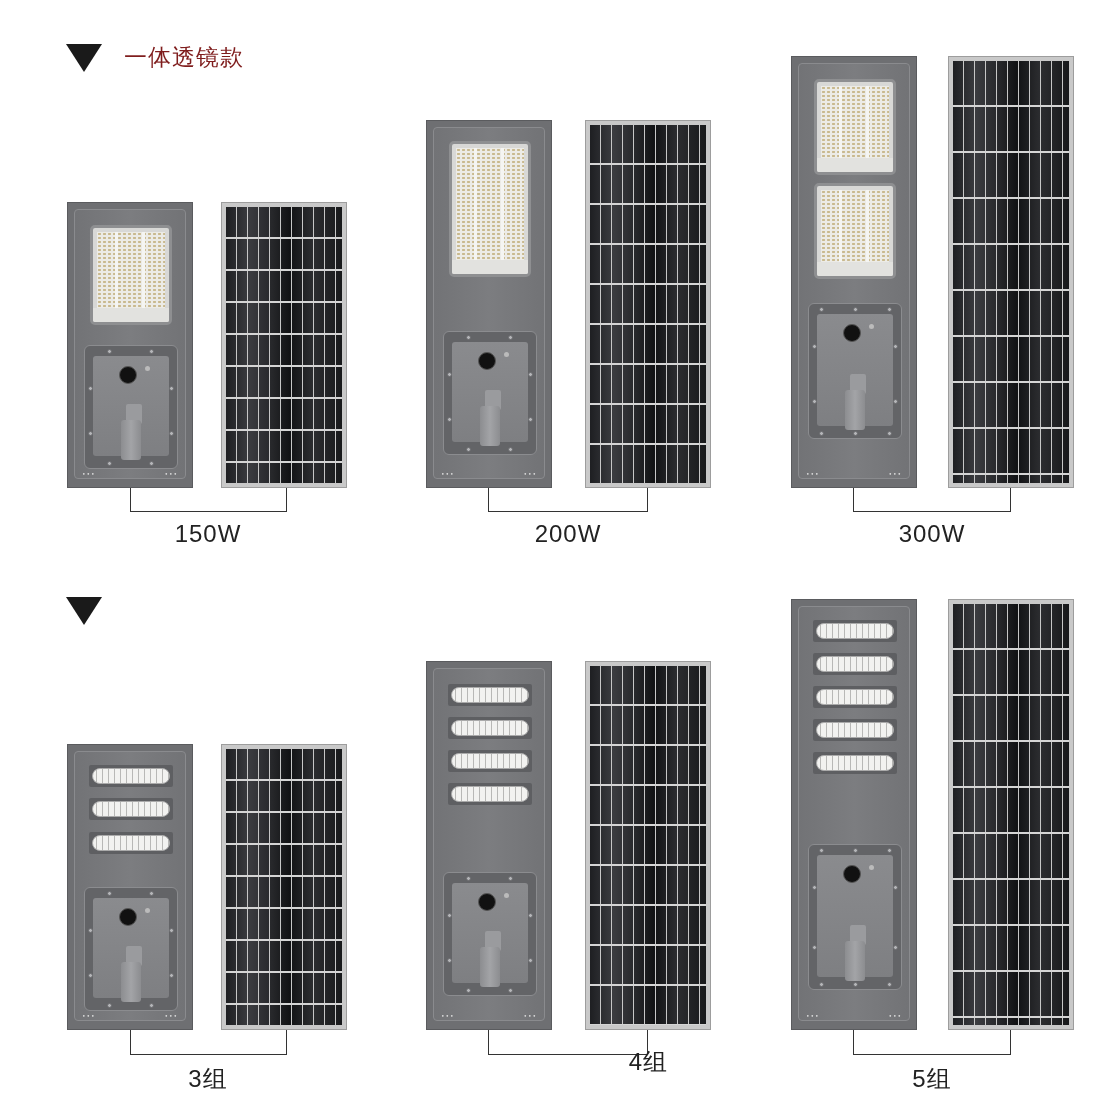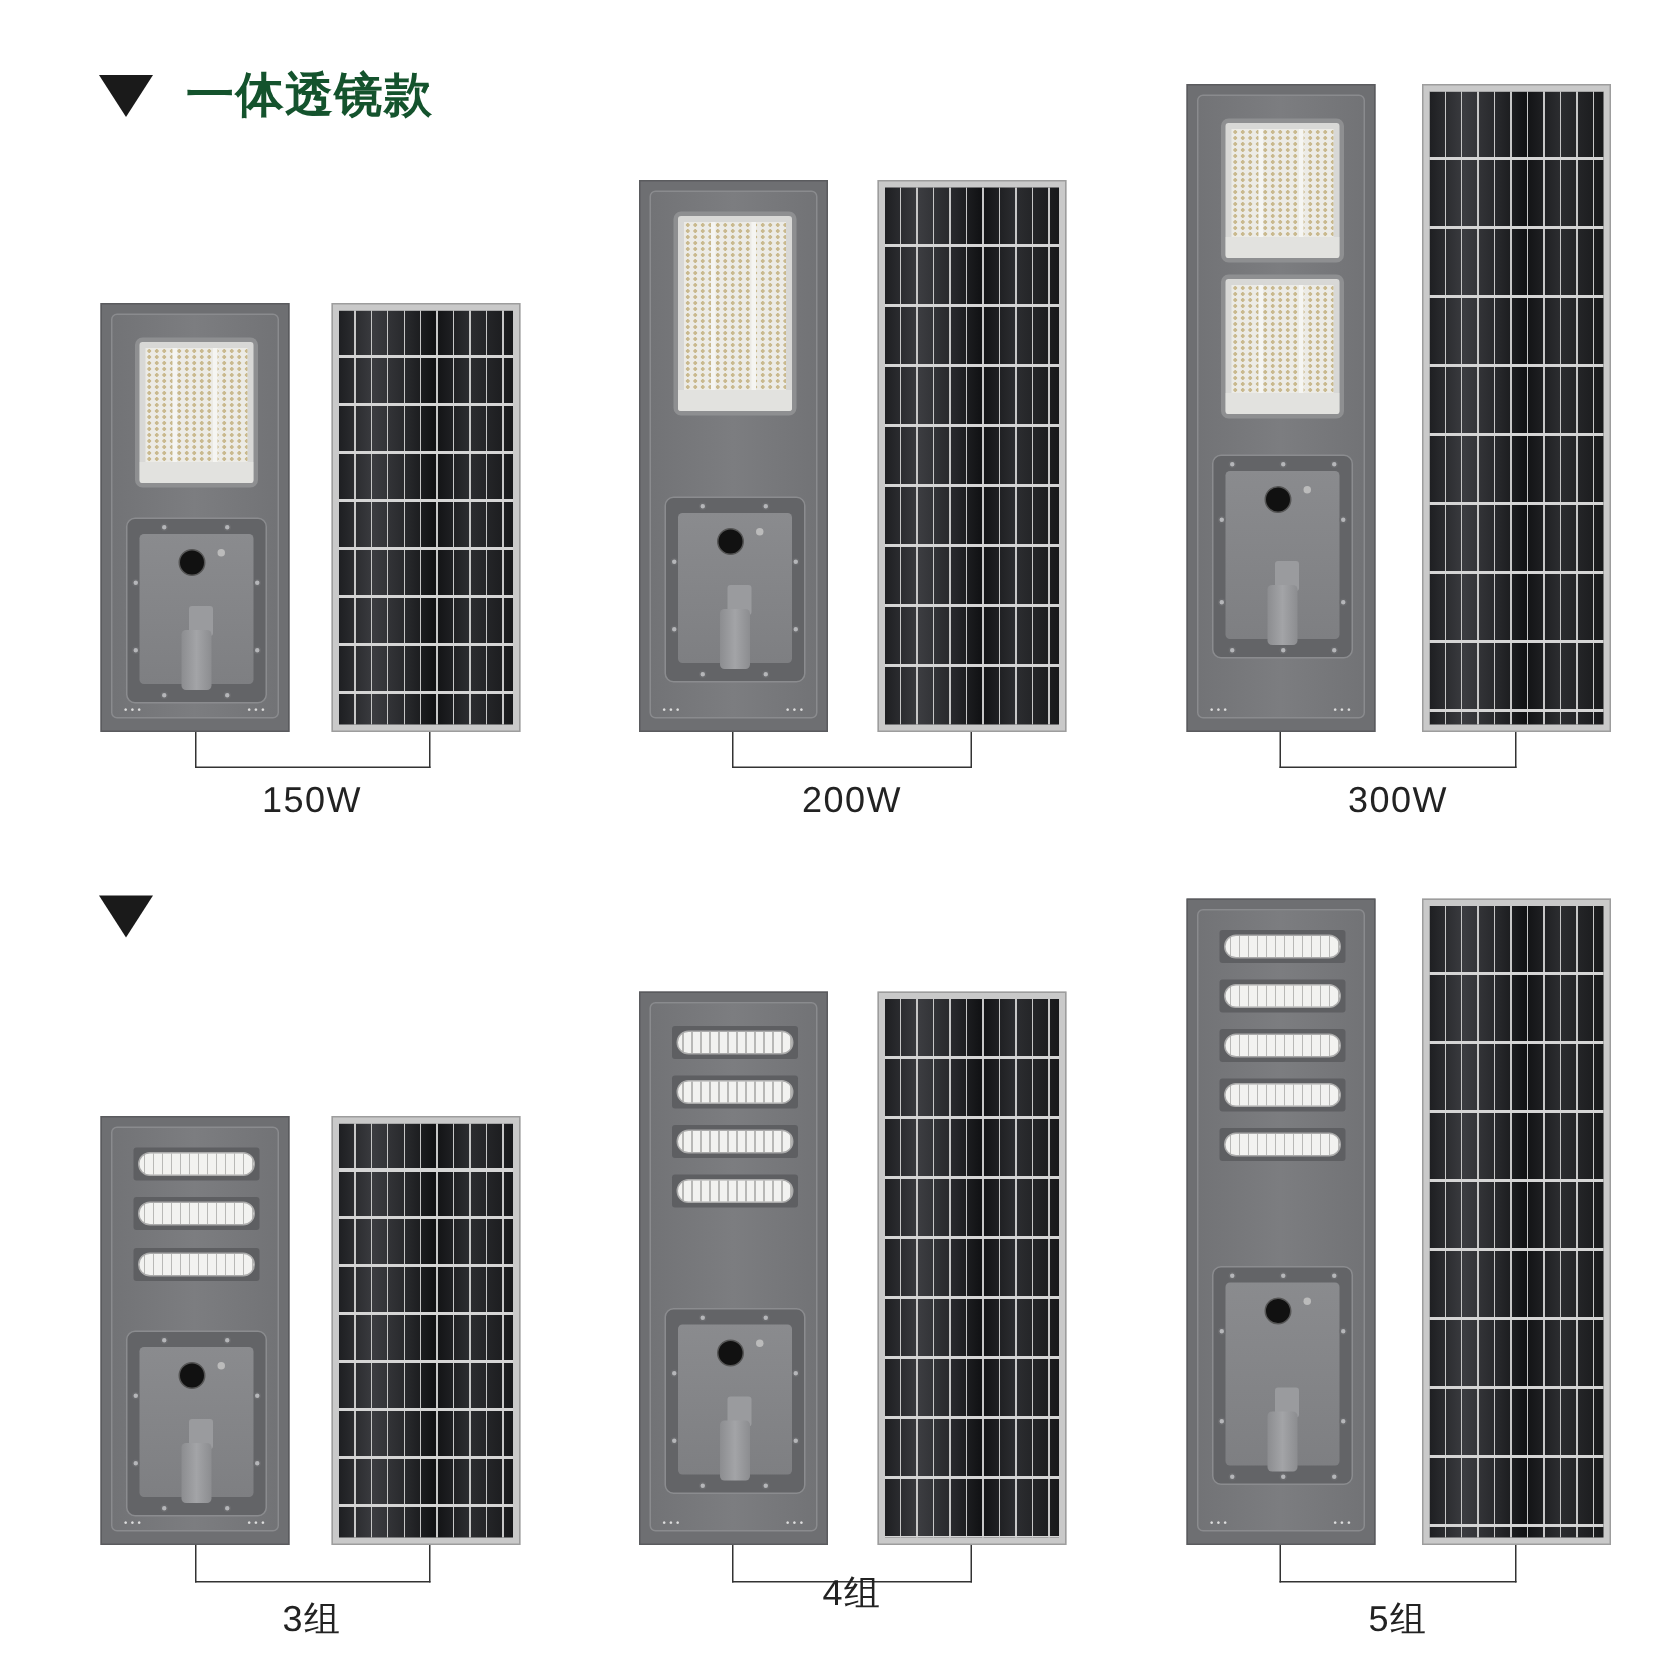--- a/index.html
+++ b/index.html
@@ -5,21 +5,21 @@
   * { box-sizing: border-box; margin: 0; padding: 0; }
   html, body { width: 1111px; height: 1111px; background: #ffffff; overflow: hidden; }
   body { position: relative; font-family: "DejaVu Sans", sans-serif; color: #222; }
 
   .section-heading { position: absolute; left: 66px; display: flex; align-items: center; gap: 22px; }
   .section-heading .tri {
     width: 0; height: 0;
     border-left: 18px solid transparent; border-right: 18px solid transparent;
     border-top: 28px solid #1a1a1a;
   }
-  .section-heading .title { font-size: 32px; font-weight: bold; color: #14532d; letter-spacing: 1px; }
+  .section-heading .title { font-size: 23px; font-weight: normal; color: #7f1d1d; letter-spacing: 1px; }
 
   .unit { position: absolute; }
 
   
   .lamp {
     position: absolute; width: 126px;
     background: #6e6f72;
     border: 1px solid #5a5b5e;
   }
   .lamp .inner {
@@ -311,21 +311,21 @@
     </div>
     <span class="dots l">•••</span>
       <span class="dots r">•••</span>
   </div>
   <div class="panel" style="left:585px; top:661px; height:369px;">
     <div class="cells">
         <div class="hlines" style="background:repeating-linear-gradient(180deg, transparent 0 38px, #d5d5d5 38px 40px);"></div>
       </div>
   </div>
   <div class="connector" style="left:488px; top:1030px; width:160px; height:25px;"></div>
-  <div class="label" style="left:468px; top:1046px;">4组</div>
+  <div class="label" style="left:468px; top:1046px;text-align:right;">4组</div>
 </div>
 
 <div class="unit">
   <div class="lamp" style="left:791px; top:599px; height:431px;">
     <div class="inner"></div>
     <div class="module" style="top:20px;">
         <div class="strip"></div>
       </div>
     <div class="module" style="top:53px;">
         <div class="strip"></div>

